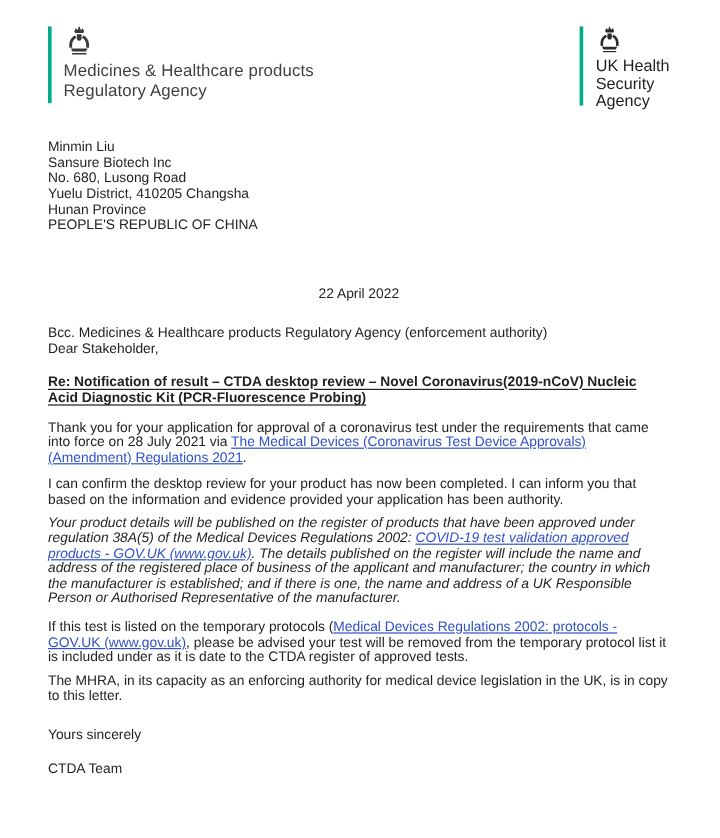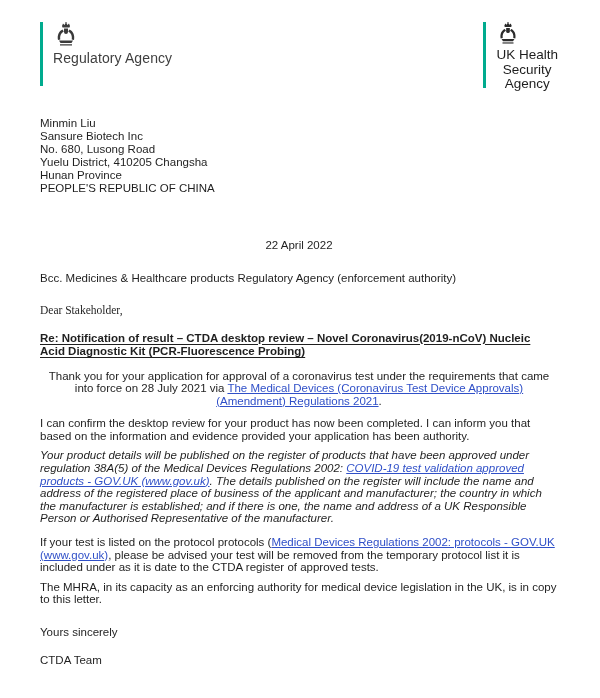--- a/index.html
+++ b/index.html
@@ -16,33 +16,33 @@
 
   
   .letterhead{display:flex;justify-content:space-between;align-items:flex-start;}
   .logo{display:flex;}
   .logo-bar{width:3px;background:#00AB8E;flex:0 0 3px;margin-right:10px;}
   .mhra .logo-bar{height:64px;}
   .ukhsa .logo-bar{height:66px;}
   .logo-body{display:flex;flex-direction:column;}
   .crest{display:block;line-height:0;margin-bottom:4px;}
   .mhra-text{font-size:14px;line-height:16.5px;color:#3f3f3f;letter-spacing:.1px;}
-  .ukhsa-text{font-size:13.5px;line-height:14.5px;color:#1e1e1e;text-align:center;}
+  .ukhsa-text{font-size:13.5px;line-height:14.5px;color:#1e1e1e;}
 
   
   .recipient{margin-top:25px;font-size:11.5px;line-height:13px;}
   .date-line{margin-top:44px;text-align:center;font-size:11.5px;line-height:13px;}
   .bcc-line{margin-top:20px;font-size:11.5px;line-height:13px;}
-  .salutation{margin-top:19px;font-size:11.5px;line-height:13px;font-family:Liberation Serif, serif;}
+  .salutation{font-size:11.5px;line-height:13px;}
   .subject{
     margin-top:15px;font-size:11.5px;line-height:13.5px;font-weight:bold;
     text-decoration:underline;text-underline-offset:2px;
   }
   .para{margin:0;font-size:11.5px;line-height:12.6px;}
-  .p1{margin-top:11px;text-align:center;}
+  .p1{margin-top:11px;}
   .p2{margin-top:10px;}
   .p3{margin-top:7px;font-style:italic;}
   .p4{margin-top:21px;}
   .p5{margin-top:11px;}
   .p6{margin-top:7px;}
   .valediction{margin-top:20px;font-size:11.5px;line-height:13px;}
   .signature{margin-top:15px;font-size:11.5px;line-height:13px;}
   a.doc-link{color:#3050C8;text-decoration:underline;cursor:pointer;}
 </style>
 </head>
@@ -60,20 +60,21 @@
             <path d="M18 8 L20 3 L23 6 L26 1 L29 6 L32 3 L34 8 L33 11 L19 11 Z"></path>
             <circle cx="26" cy="1.5" r="1.4"></circle>
             <path d="M22 13 h8 v7 a4 4 0 0 1 -8 0 Z"></path>
             <path d="M10 36 C8 26 12 18 19 15 l2.5 4 c-6 3-8 9-7 16 Z"></path>
             <path d="M42 36 C44 26 40 18 33 15 l-2.5 4 c6 3 8 9 7 16 Z"></path>
             <path d="M12 37 h28 l-3 5 H15 Z"></path>
             <path d="M14 44.5 h24 v2.5 H14 Z"></path>
           </svg>
         </span>
         <div class="mhra-text">
+          <div>Medicines &amp; Healthcare products</div>
           <div>Regulatory Agency</div>
         </div>
       </div>
     </div>
 
     <div class="logo ukhsa">
       <div class="logo-bar"></div>
       <div class="logo-body">
         <span class="crest">
           <svg width="24" height="22" viewBox="0 0 52 48" fill="#2b2b2b" xmlns="http://www.w3.org/2000/svg">
@@ -107,19 +108,19 @@
 
   <div class="date-line">22 April 2022</div>
   <div class="bcc-line">Bcc. Medicines &amp; Healthcare products Regulatory Agency (enforcement authority)</div>
   <div class="salutation">Dear Stakeholder,</div>
 
   <div class="subject">Re: Notification of result – CTDA desktop review – Novel Coronavirus(2019-nCoV) Nucleic Acid Diagnostic Kit (PCR-Fluorescence Probing)</div>
 
   <p class="para p1"><span>Thank you for your application for approval of a coronavirus test under the requirements that came into force on 28 July 2021 via </span><a class="doc-link" href="#">The Medical Devices (Coronavirus Test Device Approvals) (Amendment) Regulations 2021</a><span>.</span></p>
   <p class="para p2"><span>I can confirm the desktop review for your product has now been completed. I can inform you that based on the information and evidence provided your application has been authority.</span></p>
   <p class="para p3"><span>Your product details will be published on the register of products that have been approved under regulation 38A(5) of the Medical Devices Regulations 2002: </span><a class="doc-link" href="#">COVID-19 test validation approved products - GOV.UK (www.gov.uk)</a><span>. The details published on the register will include the name and address of the registered place of business of the applicant and manufacturer; the country in which the manufacturer is established; and if there is one, the name and address of a UK Responsible Person or Authorised Representative of the manufacturer.</span></p>
-  <p class="para p5"><span>If your test is listed on the protocol protocols (</span><a class="doc-link" href="#">Medical Devices Regulations 2002: protocols - GOV.UK (www.gov.uk)</a><span>, please be advised your test will be removed from the temporary protocol list it is included under as it is date to the CTDA register of approved tests.</span></p>
+  <p class="para p5"><span>If this test is listed on the temporary protocols (</span><a class="doc-link" href="#">Medical Devices Regulations 2002: protocols - GOV.UK (www.gov.uk)</a><span>, please be advised your test will be removed from the temporary protocol list it is included under as it is date to the CTDA register of approved tests.</span></p>
   <p class="para p6"><span>The MHRA, in its capacity as an enforcing authority for medical device legislation in the UK, is in copy to this letter.</span></p>
 
   <div class="valediction">Yours sincerely</div>
   <div class="signature">CTDA Team</div>
 
 </div>
 
 </body></html>

